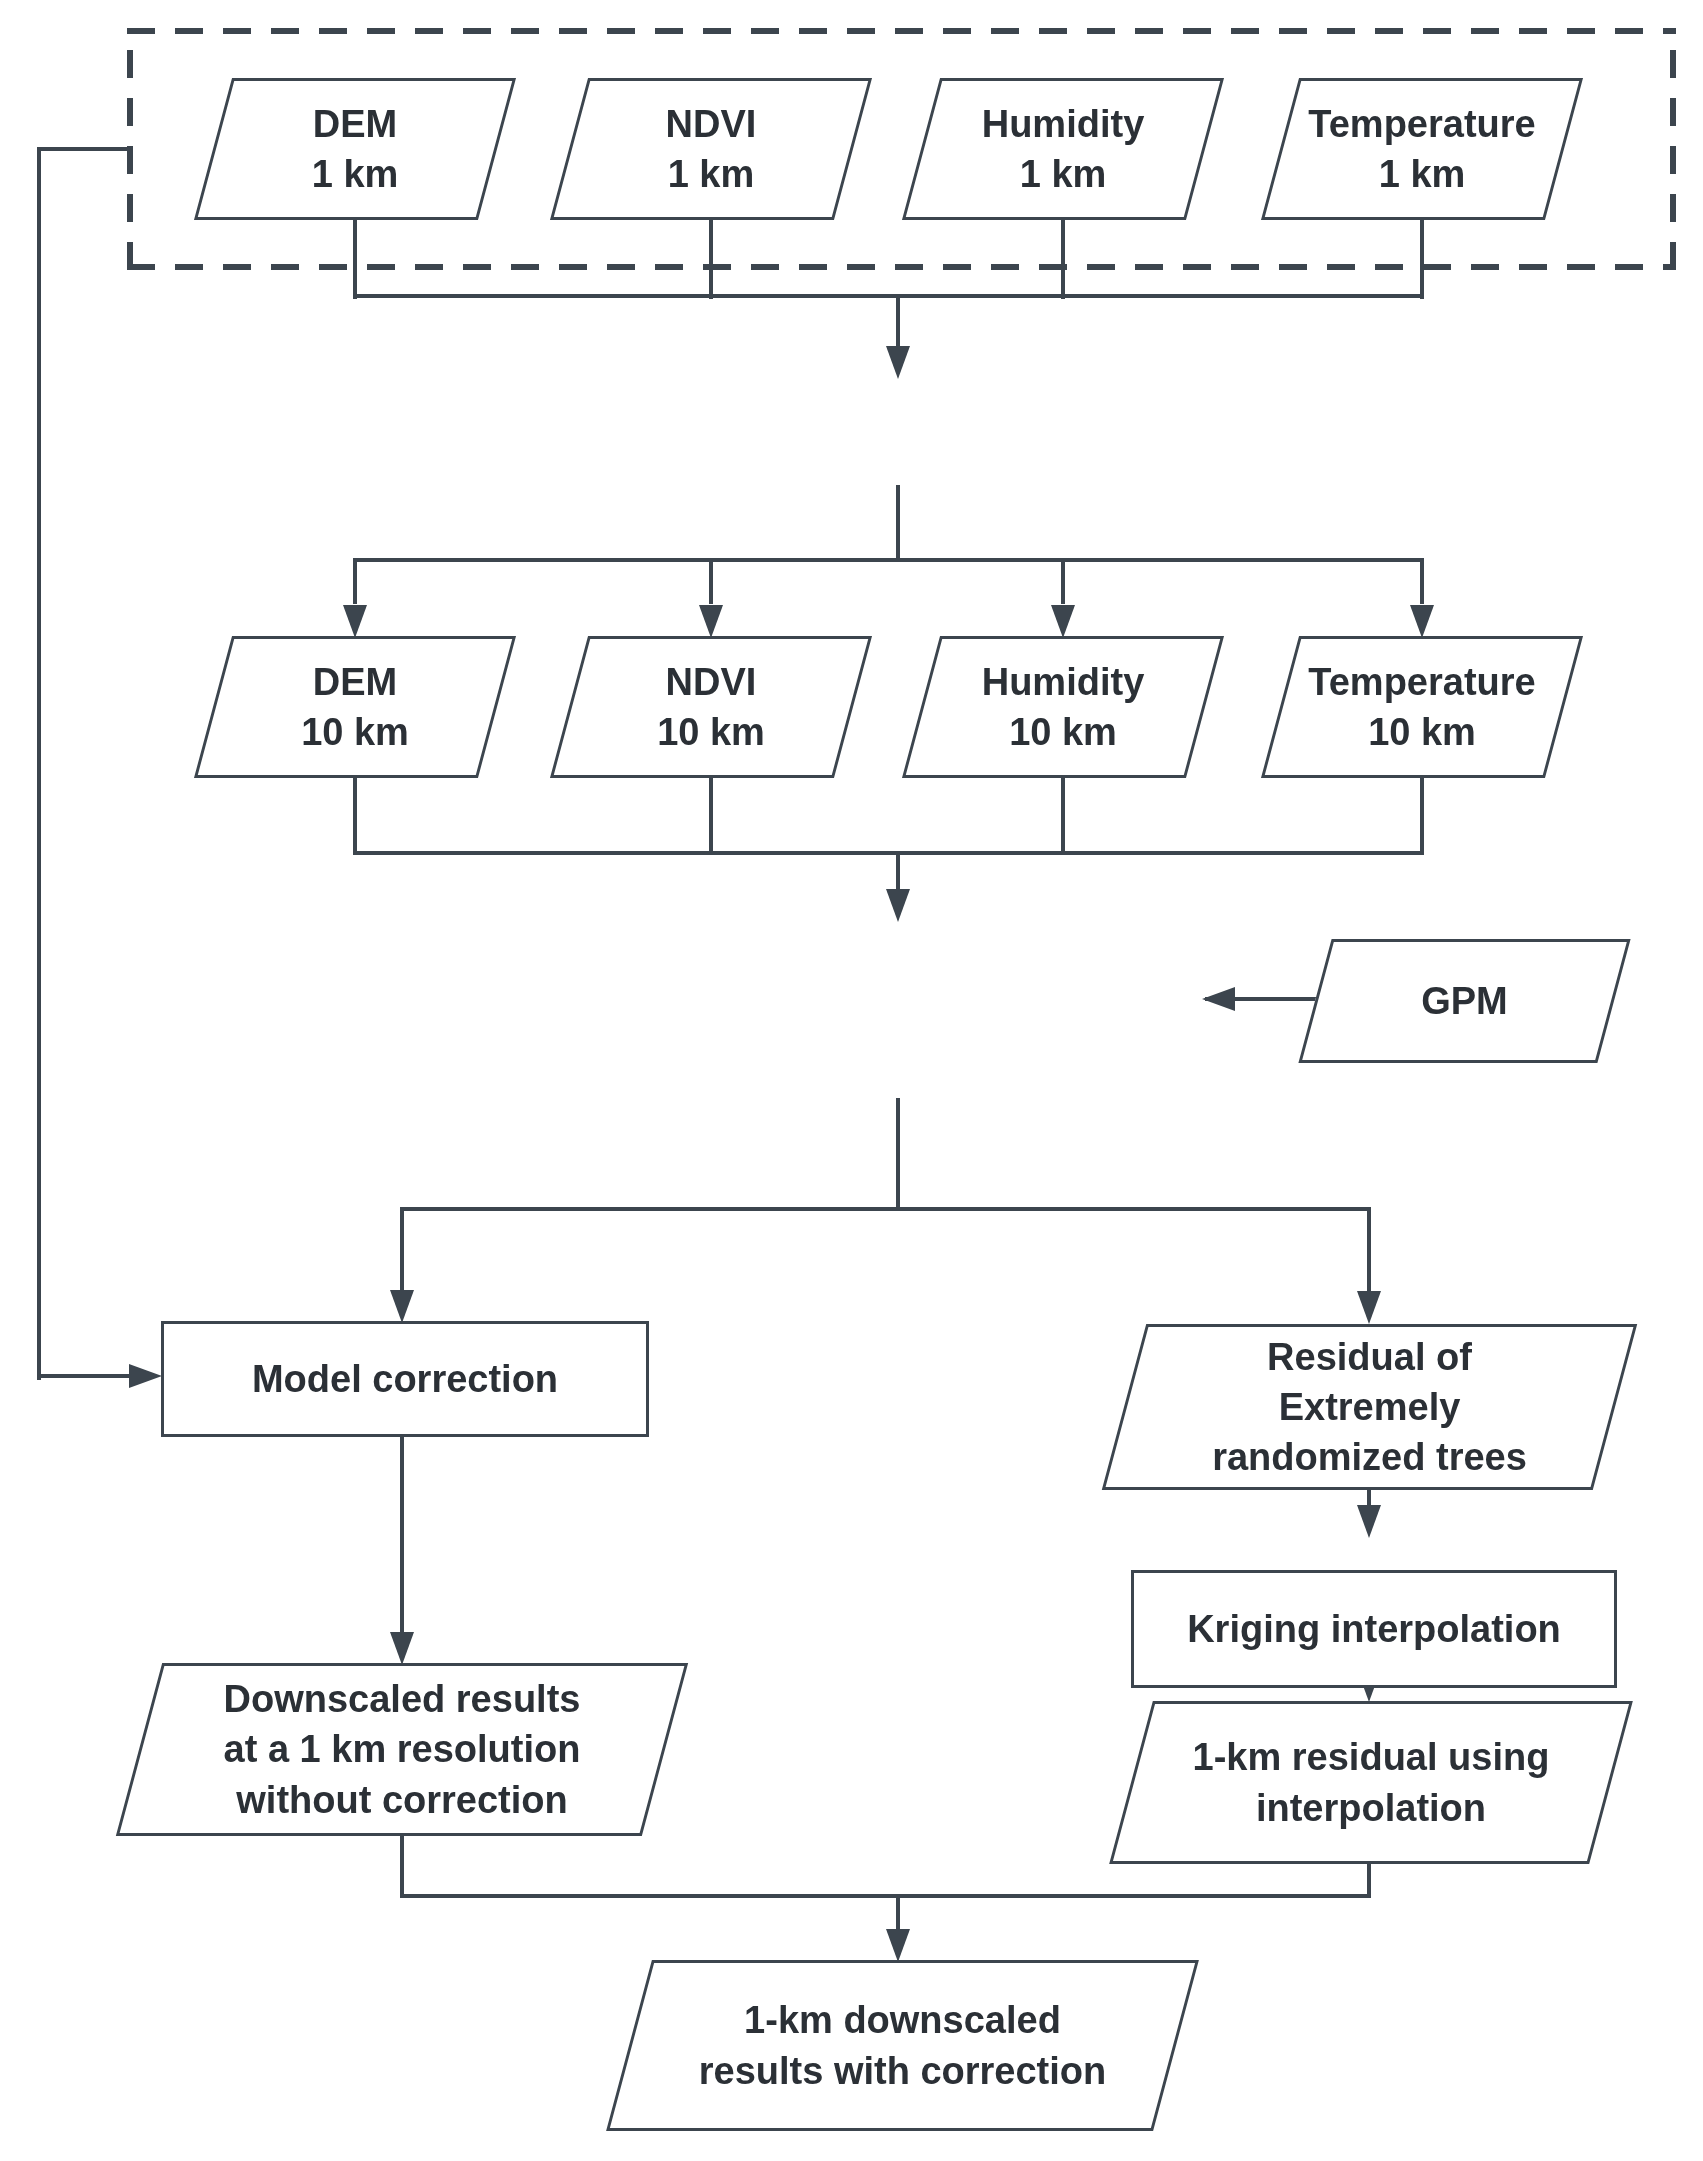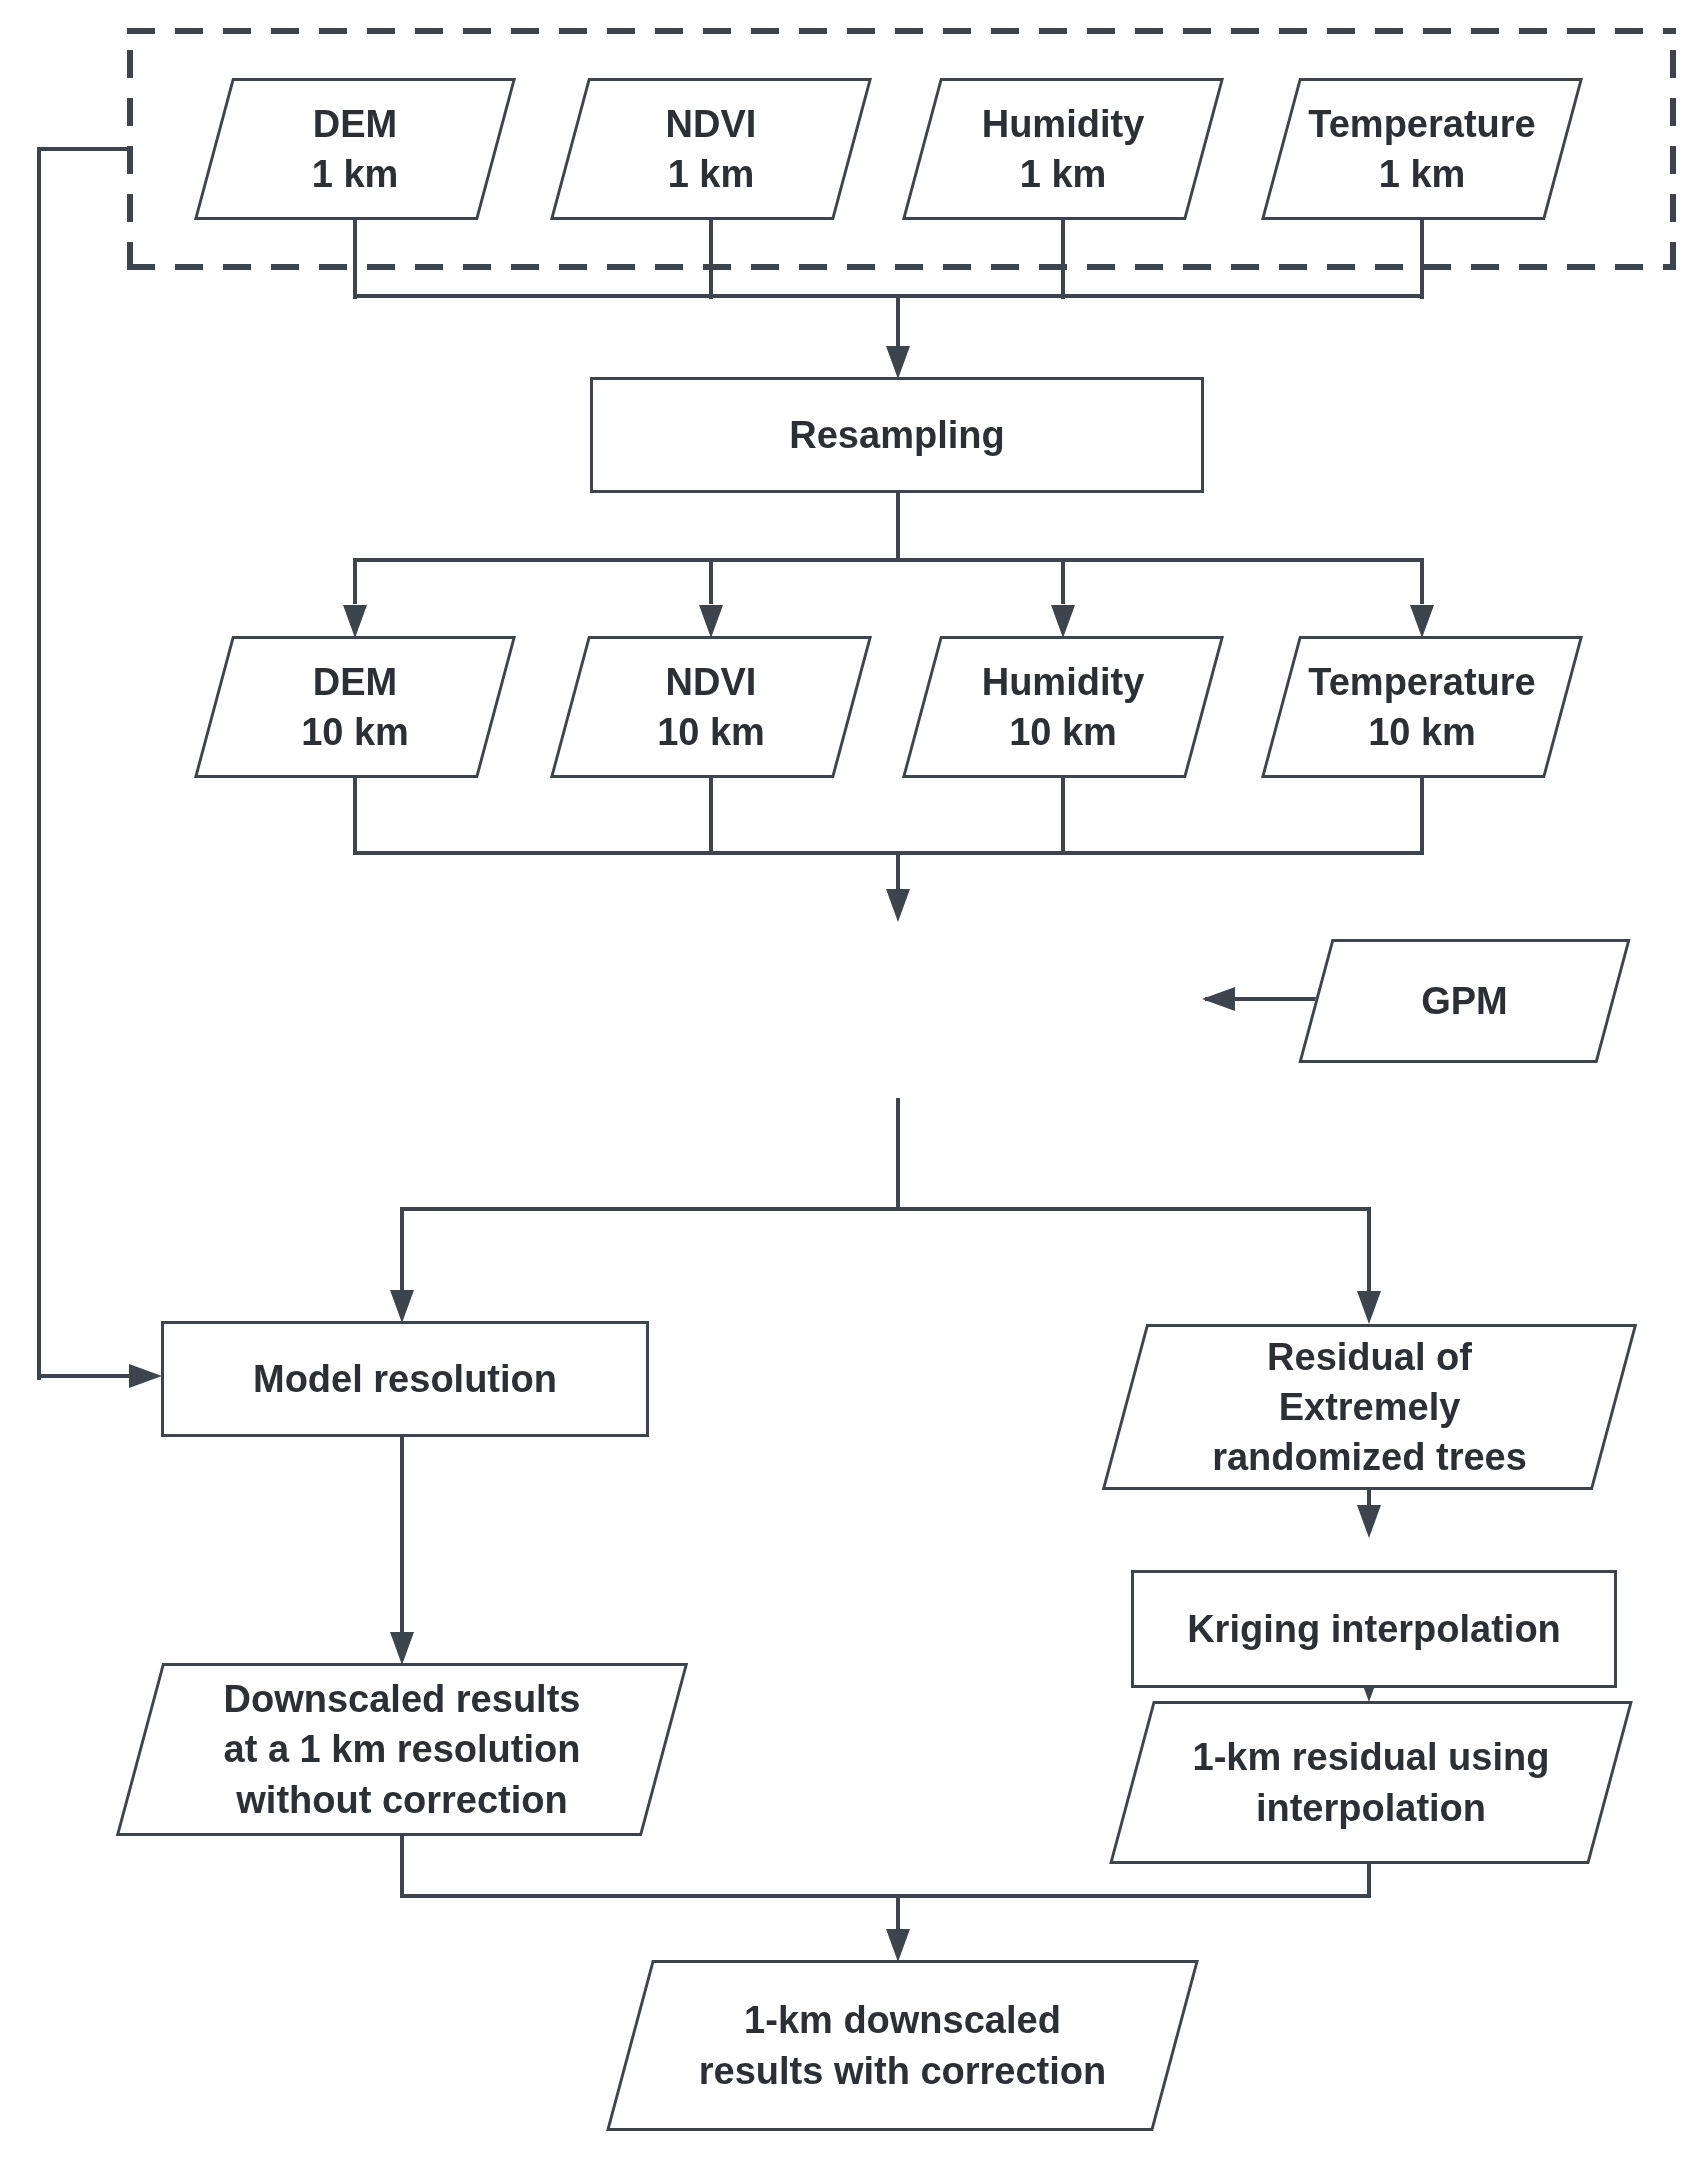--- a/index.html
+++ b/index.html
@@ -138,23 +138,20 @@
     <div class="pgram-bg"></div>
     <div class="label">Humidity
 1 km</div>
   </div>
   <div class="node" style="left:1280px;top:78px;width:284px;height:142px;">
     <div class="pgram-bg"></div>
     <div class="label">Temperature
 1 km</div>
   </div>
 
-  <div class="node rect" style="left:590px;top:377px;width:608px;height:110px;">
-    <div class="label">Resampling</div>
-  </div>
 
   <div class="node" style="left:213px;top:636px;width:284px;height:142px;">
     <div class="pgram-bg"></div>
     <div class="label">DEM
 10 km</div>
   </div>
   <div class="node" style="left:569px;top:636px;width:284px;height:142px;">
     <div class="pgram-bg"></div>
     <div class="label">NDVI
 10 km</div>
@@ -170,21 +167,21 @@
 10 km</div>
   </div>
 
 
   <div class="node" style="left:1315px;top:939px;width:299px;height:124px;">
     <div class="pgram-bg"></div>
     <div class="label">GPM</div>
   </div>
 
   <div class="node rect" style="left:161px;top:1321px;width:482px;height:110px;">
-    <div class="label">Model resolution</div>
+    <div class="label">Model correction</div>
   </div>
 
   <div class="node" style="left:1124px;top:1324px;width:491px;height:166px;">
     <div class="pgram-bg"></div>
     <div class="label">Residual of
 Extremely
 randomized trees</div>
   </div>
 
   <div class="node rect" style="left:1131px;top:1570px;width:480px;height:112px;">

